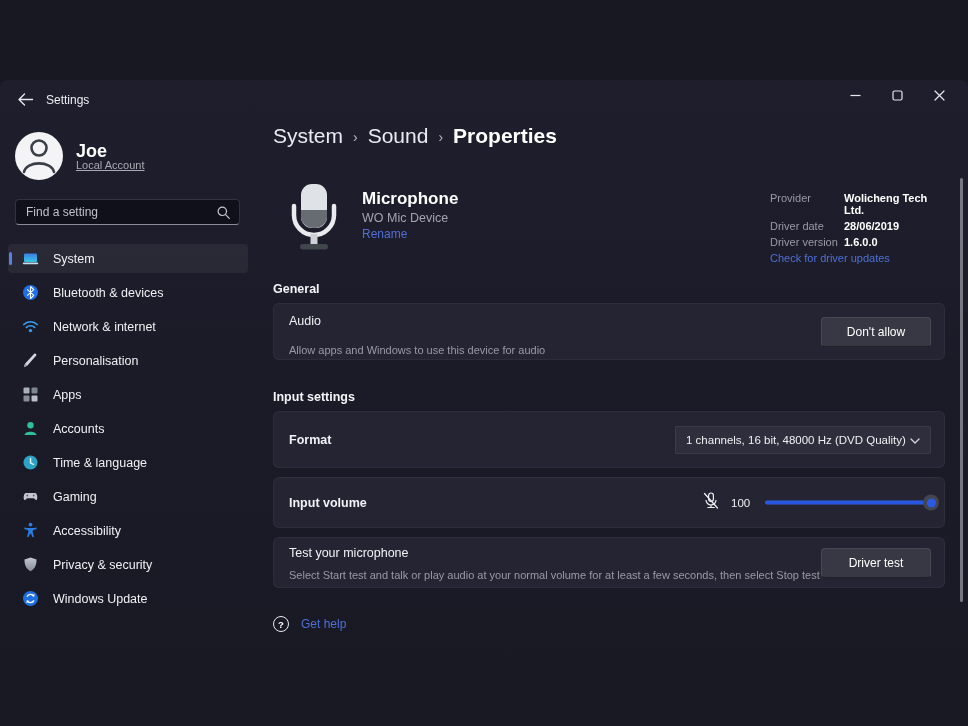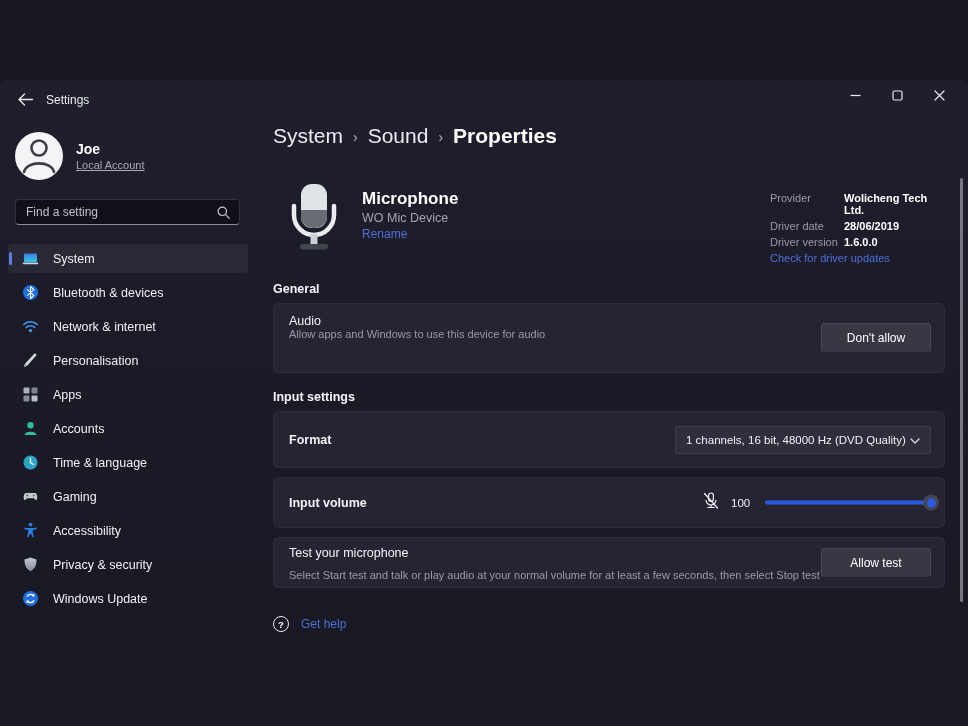--- a/index.html
+++ b/index.html
@@ -15,21 +15,21 @@
     background:linear-gradient(180deg,#1e1e2d 0%,#1b1b28 45%,#191924 100%);
     border-radius:8px 8px 0 0;
   }
   
   .back-btn { position:absolute; left:12px; top:10px; width:26px; height:22px; display:flex; align-items:center; justify-content:center; cursor:pointer; }
   .app-title { position:absolute; left:46px; top:13px; font-size:12px; color:#eceef2; }
   .win-controls { position:absolute; right:8px; top:0; display:flex; }
   .win-btn { width:42px; height:32px; display:flex; align-items:center; justify-content:center; }
   
   .avatar { position:absolute; left:15px; top:52px; width:48px; height:48px; border-radius:50%; background:#f4f4f6; display:flex; align-items:center; justify-content:center; }
-  .user-name { position:absolute; left:76px; top:61px; font-size:14px; font-weight:700; }
+  .user-name { position:absolute; left:76px; top:61px; font-size:18px; font-weight:700; }
   .user-type { position:absolute; left:76px; top:79px; font-size:11px; color:#aaaab4;text-decoration:underline; }
   .searchbox {
     position:absolute; left:15px; top:119px; width:225px; height:26px;
     background:#10101a; border:1px solid #32323e; border-bottom:1px solid #8c8c96;
     border-radius:4px; display:flex; align-items:center;
   }
   .searchbox input {
     flex:1; background:transparent; border:none; outline:none; color:#e4e4ea;
     font-size:12px; padding:0 26px 0 10px; font-family:inherit;
   }
@@ -56,21 +56,21 @@
   .driver-row { display:flex; margin-bottom:4px; line-height:12px; }
   .driver-label { flex:0 0 74px; color:#9a9aa6; }
   .driver-value { color:#fff; font-weight:700; }
   .driver-link { display:block; margin-top:4px; font-size:11px; }
   .section-h { position:absolute; left:273px; font-size:12.5px; font-weight:700; color:#f4f4f8; }
   .card {
     position:absolute; left:273px; width:672px;
     background:#242433; border:1px solid rgba(255,255,255,0.045); border-radius:6px;
   }
   .card-title { font-size:12.5px; color:#f2f2f6; }
-  .card-desc { font-size:11px; color:#9a9aa6; margin-top:0; }
+  .card-desc { font-size:11px; color:#9a9aa6; margin-top:16px; }
   .card-pad { padding:10px 15px; }
   .btn {
     position:absolute; right:13px; top:50%; transform:translateY(-50%);
     width:110px; height:30px; background:#383844; border:1px solid rgba(255,255,255,0.09);
     border-bottom-color:rgba(0,0,0,0.4); border-radius:4px; color:#fff; font-size:12px;
     display:flex; align-items:center; justify-content:center; cursor:pointer;
   }
   .row-label { position:absolute; left:15px; top:50%; transform:translateY(-50%); font-size:12.5px; color:#f2f2f6;font-weight:bold; }
   .dropdown {
     position:absolute; right:13px; top:50%; transform:translateY(-50%);
@@ -303,21 +303,21 @@
         <span class="driver-value">28/06/2019</span>
       </div>
       <div class="driver-row">
         <span class="driver-label">Driver version</span>
         <span class="driver-value">1.6.0.0</span>
       </div>
       <span class="driver-link link">Check for driver updates</span>
     </div>
 
     <div class="section-h" style="top:202px;">General</div>
-    <div class="card" style="top:223px; height:70px;">
+    <div class="card" style="top:223px; height:57px;">
       <div class="card-pad">
         <div class="card-title">Audio</div>
         <div class="card-desc">Allow apps and Windows to use this device for audio</div>
       </div>
       <div class="btn">Don't allow</div>
     </div>
 
     <div class="section-h" style="top:310px;">Input settings</div>
 
     <div class="card" style="top:331px; height:57px;">
@@ -351,21 +351,21 @@
           </div>
         </div>
       </div>
     </div>
 
     <div class="card" style="top:457px; height:51px;">
       <div class="card-pad" style="padding-top:8px;">
         <div class="card-title">Test your microphone</div>
         <div class="card-desc" style="margin-top:9px;">Select Start test and talk or play audio at your normal volume for at least a few seconds, then select Stop test</div>
       </div>
-      <div class="btn">Allow test</div>
+      <div class="btn">Driver test</div>
     </div>
 
     <div class="gethelp">
       <span class="help-circle">?</span>
       <span class="help-text link">Get help</span>
     </div>
 
     <div class="scrollbar"></div>
   </div>
 </div>

